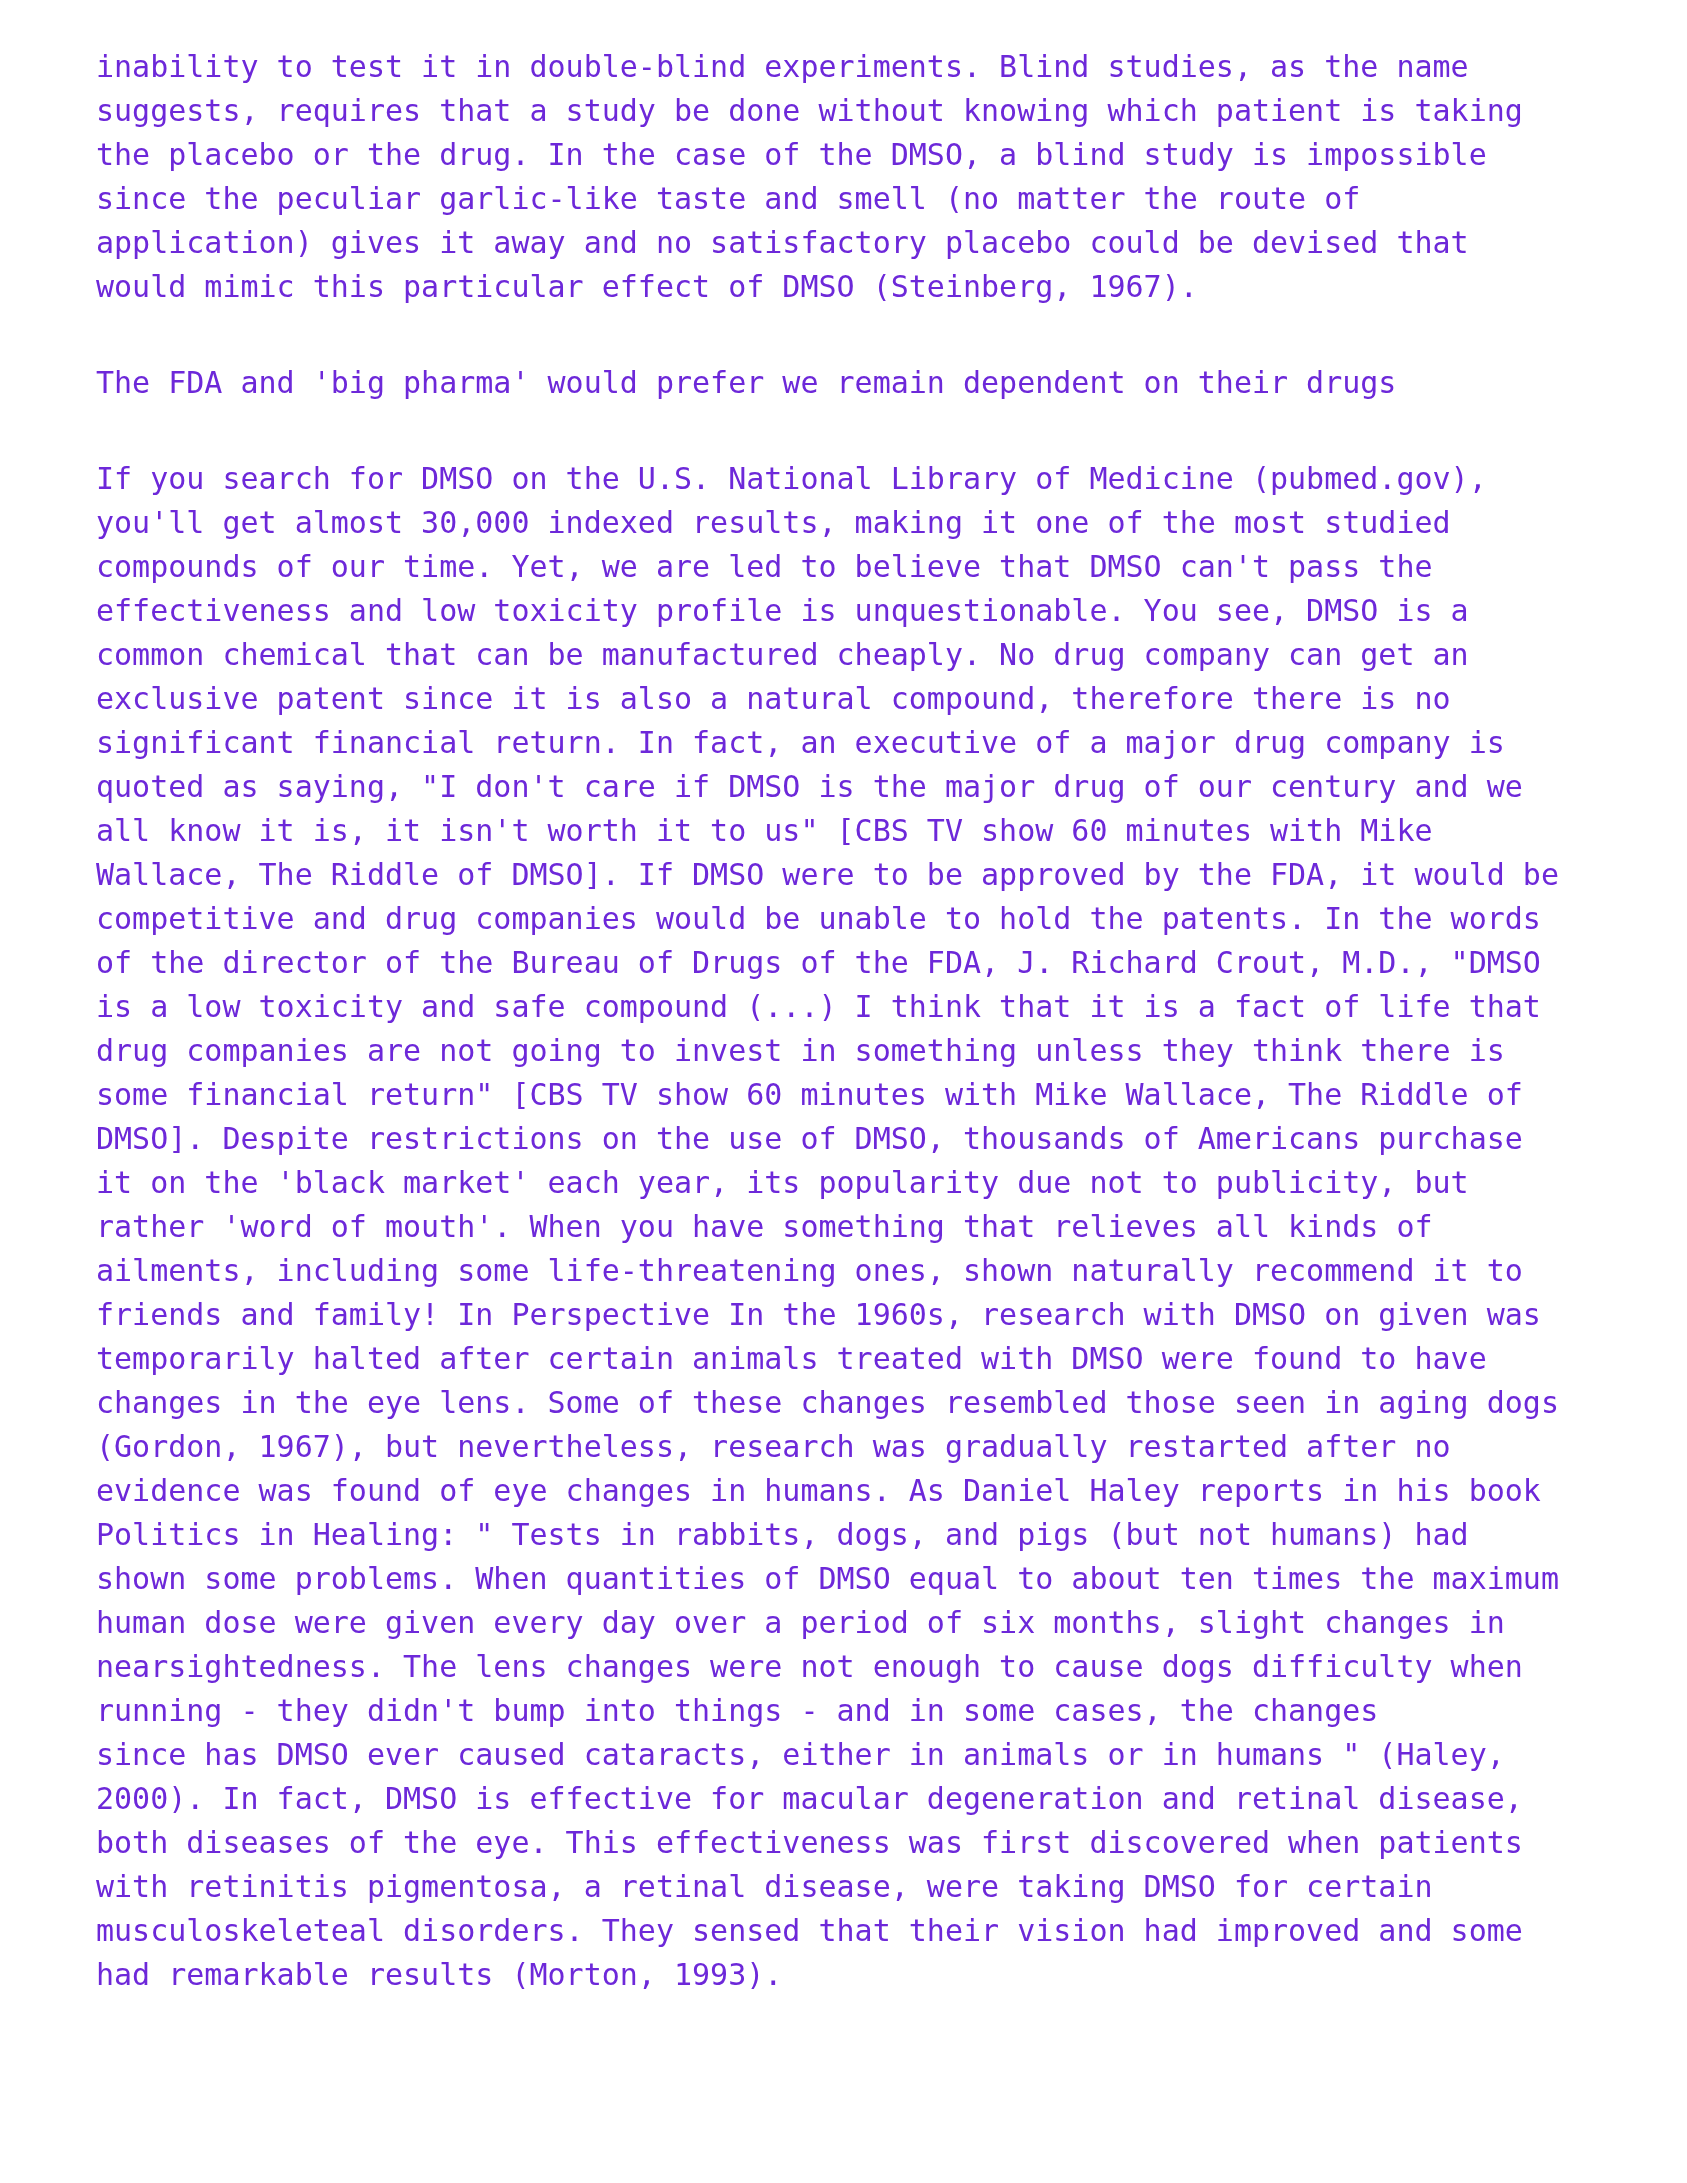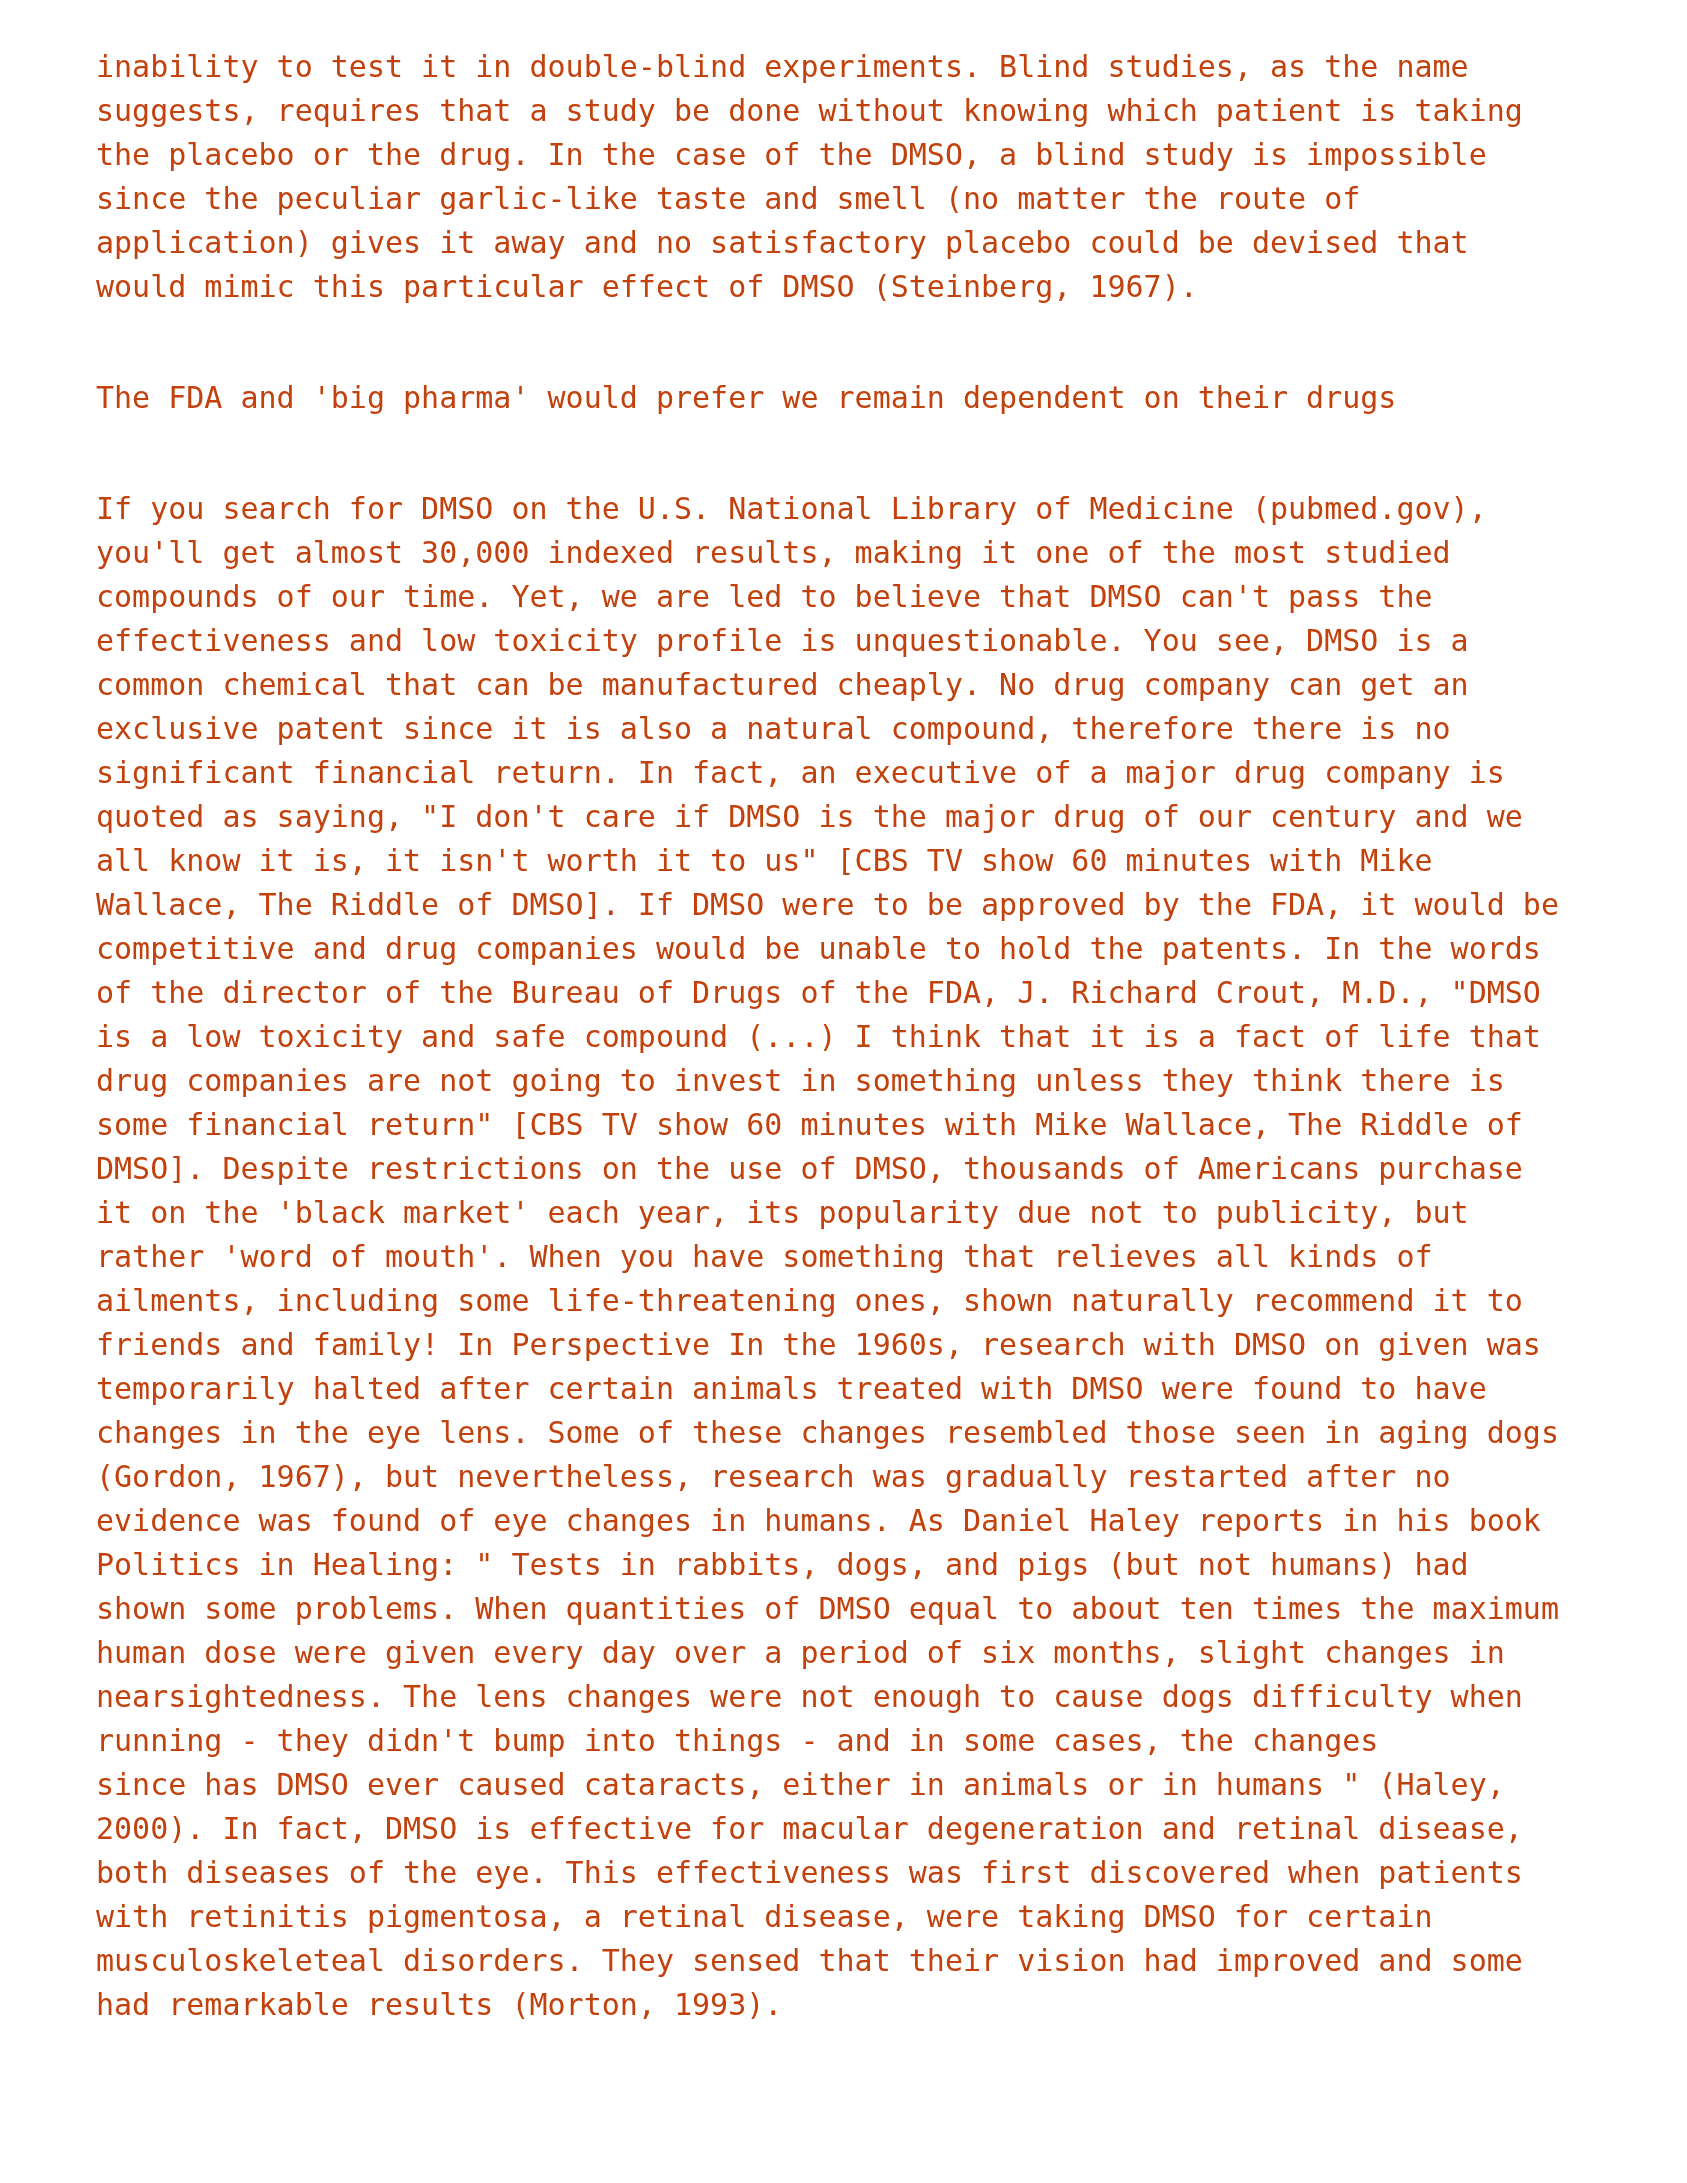--- a/index.html
+++ b/index.html
@@ -15,28 +15,28 @@
   }
   .page {
     position: absolute;
     left: 0;
     top: 0;
     width: 1687px;
     height: 2183px;
     box-sizing: border-box;
     padding: 45px 20px 0 96px;
     background: #ffffff;
-    color: #c2410c;
+    color: #6d28d9;
     font-family: "DejaVu Sans Mono", "Liberation Mono", monospace;
     font-size: 30px;
     line-height: 44px;
     font-weight: 400;
   }
   .para { margin: 0; }
-  .para + .para { margin-top: 67px; }
+  .para + .para { margin-top: 52px; }
   .line {
     white-space: pre;
     height: 44px;
   }
 </style>
 </head>
 <body>
 
 <div class="page">
   <div class="para">

